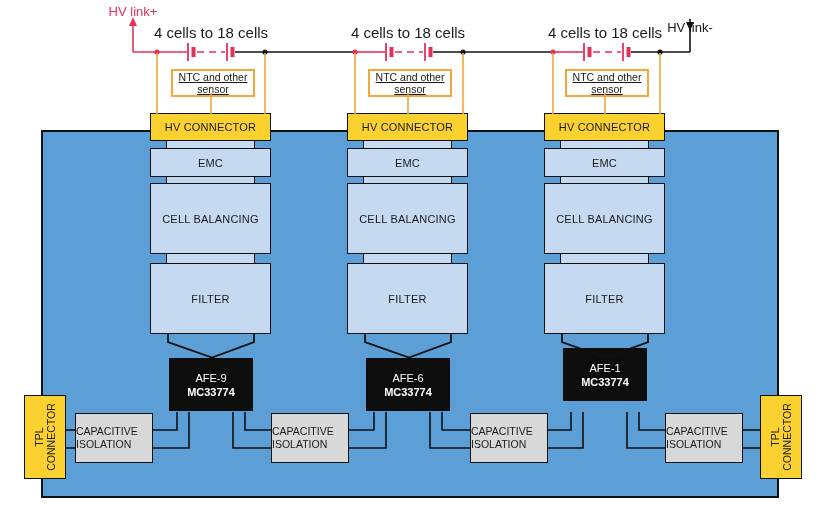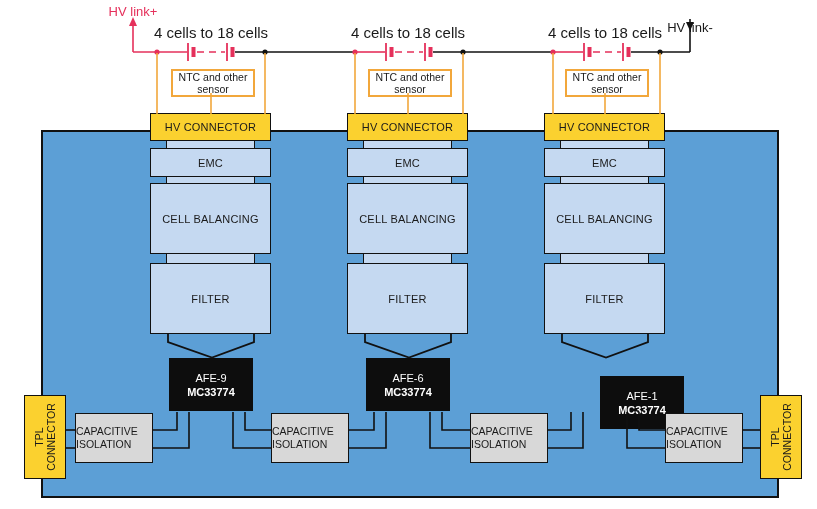--- a/index.html
+++ b/index.html
@@ -8,21 +8,21 @@
   #panel{position:absolute;left:41px;top:130px;width:734px;height:364px;
          background:#5C9FD6;border:2px solid #111;}
   .colbox{position:absolute;width:119px;background:#C5D9F1;border:1.5px solid #111;
           display:flex;align-items:center;justify-content:center;
           font-size:11px;letter-spacing:.2px;text-align:center;}
   .yellowbox{background:#FBD12F;}
   .tab{position:absolute;width:87px;background:#C5D9F1;
        border-left:1.5px solid #111;border-right:1.5px solid #111;}
   .ntc{position:absolute;width:80px;height:24px;background:#ffffff;border:2px solid #F2A73B;
        display:flex;flex-direction:column;align-items:center;justify-content:center;
-       font-size:10.5px;line-height:12px;text-align:center;}
+       font-size:10.5px;line-height:12px;text-align:center;text-decoration:underline;}
   .afe{position:absolute;width:84px;height:53px;background:#0D0D0D;color:#ffffff;
        display:flex;flex-direction:column;align-items:center;justify-content:center;
        font-size:11px;line-height:14px;text-align:center;}
   .afe .part{font-weight:bold;}
   .capiso{position:absolute;width:76px;height:48px;top:413px;background:#D8D8D8;
           border:1.5px solid #111;display:flex;flex-direction:column;align-items:flex-start;
           justify-content:center;font-size:10.5px;line-height:13px;text-align:center;}
   .tpl{position:absolute;width:40px;height:82px;top:395px;background:#FBD12F;
        border:1.5px solid #111;display:flex;align-items:center;justify-content:center;}
   .tpl .rot{transform:rotate(-90deg);white-space:nowrap;font-size:10.5px;line-height:12px;
@@ -83,21 +83,21 @@
     <span class="part">MC33774</span>
   </div>
 
   <div class="colbox yellowbox" style="left:544px;top:113px;height:26px;">HV CONNECTOR</div>
   <div class="colbox" style="left:544px;top:148px;height:27px;">EMC</div>
   <div class="colbox" style="left:544px;top:183px;height:69px;">CELL BALANCING</div>
   <div class="colbox" style="left:544px;top:263px;height:69px;">FILTER</div>
   <div class="tab" style="left:560px;top:141px;height:7px;"></div>
   <div class="tab" style="left:560px;top:177px;height:6px;"></div>
   <div class="tab" style="left:560px;top:254px;height:9px;"></div>
-  <div class="afe" style="left:563px;top:376px;margin-left:37px;">
+  <div class="afe" style="left:563px;top:348px;">
     <span>AFE-1</span>
     <span class="part">MC33774</span>
   </div>
 
   <div class="capiso" style="left:75px;">
     <span>CAPACITIVE</span>
     <span>ISOLATION</span>
   </div>
   <div class="capiso" style="left:271px;">
     <span>CAPACITIVE</span>

